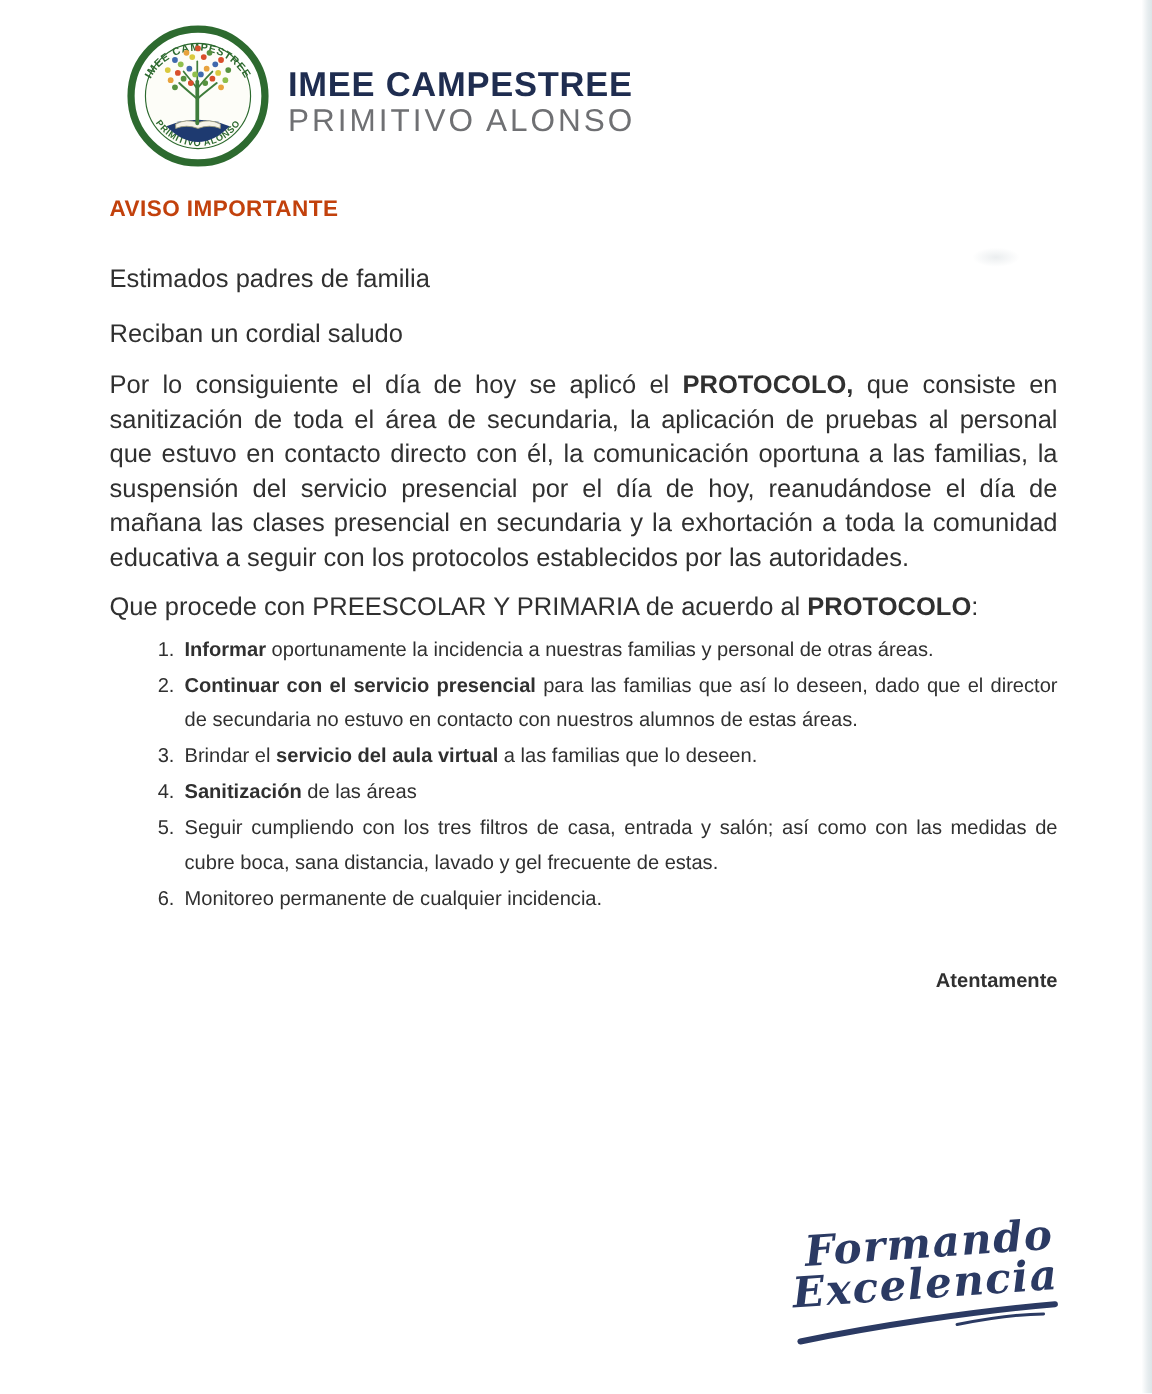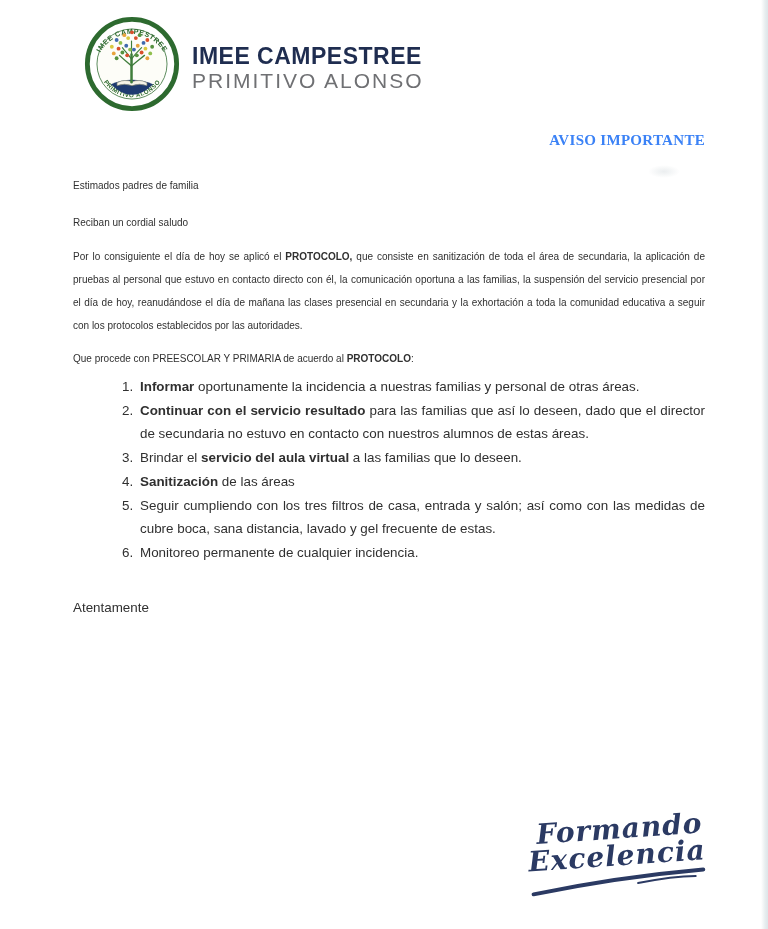--- a/index.html
+++ b/index.html
@@ -33,37 +33,37 @@
     color: #1f2d50; line-height: 26px;
   }
   .wm2 {
     font-weight: normal; font-size: 21px; letter-spacing: 2px;
     color: #6f7073; line-height: 24px;
   }
 
   
   .body-col { position: absolute; left: 73px; top: 0; width: 632px; }
   .title {
-    margin: 130px 0 0 0; text-align: right;
+    margin: 130px 0 0 0; text-align: left;
     font-size: 15px; font-weight: bold; letter-spacing: 0.3px;
-    color: #3b82f6; line-height: 20px; font-family: Liberation Serif, serif;
+    color: #c2410c; line-height: 20px;
   }
-  .para, .sal, .greet, .intro { font-size: 10px; line-height: 23px; }
+  .para, .sal, .greet, .intro { font-size: 17px; line-height: 23px; }
   .sal   { margin: 24px 0 0 0; }
   .greet { margin: 14px 0 0 0; }
   .p-covid { margin: 9px 0 0 0; text-align: justify; }
   .p-proto { margin: 11px 0 0 0; text-align: justify; }
   .intro   { margin: 10px 0 0 0; }
   .plist {
     margin: 5px 0 0 0; padding-left: 47px;
     font-size: 13.4px; line-height: 23px;
   }
-  .plist li { padding-left: 3px; margin: 0 0 1px 17px; text-align: justify; }
+  .plist li { padding-left: 3px; margin: 0 0 1px 0; text-align: justify; }
   .closing { margin: 12px 0 0 0; text-align: justify; }
-  .signoff { margin: 32px 0 0 0; text-align: left; font-size: 13.4px; line-height: 23px; }
+  .signoff { margin: 32px 0 0 0; text-align: right; font-size: 13.4px; line-height: 23px; font-weight: bold; }
   .b, span.b { font-weight: bold; text-align: right; }
 
   
   .motto {
     position: absolute; left: 528px; top: 816px; width: 190px;
     transform: rotate(-4deg);
     color: #2b3a63;
     font-family: "DejaVu Serif", serif;
     font-style: italic; font-weight: bold;
   }
@@ -150,21 +150,21 @@
 
     <p class="greet">Reciban un cordial saludo</p>
 
 
     <p class="para p-proto"><span>Por lo consiguiente el día de hoy se aplicó el </span><span class="b">PROTOCOLO,</span><span> que consiste en sanitización de toda el área de secundaria, la aplicación de pruebas al personal que estuvo en contacto directo con él, la comunicación oportuna a las familias, la suspensión del servicio presencial por el día de hoy, reanudándose el día de mañana las clases presencial en secundaria y la exhortación a toda la comunidad educativa a seguir con los protocolos establecidos por las autoridades.</span></p>
 
     <p class="intro"><span>Que procede con PREESCOLAR Y PRIMARIA de acuerdo al </span><span class="b">PROTOCOLO</span><span>:</span></p>
 
     <ol class="plist">
       <li><span class="b">Informar</span><span> oportunamente la incidencia a nuestras familias y personal de otras áreas.</span></li>
-      <li><span class="b">Continuar con el servicio resultado</span><span> para las familias que así lo deseen, dado que el director de secundaria no estuvo en contacto con nuestros alumnos de estas áreas.</span></li>
+      <li><span class="b">Continuar con el servicio presencial</span><span> para las familias que así lo deseen, dado que el director de secundaria no estuvo en contacto con nuestros alumnos de estas áreas.</span></li>
       <li><span>Brindar el </span><span class="b">servicio del aula virtual</span><span> a las familias que lo deseen.</span></li>
       <li><span class="b">Sanitización</span><span> de las áreas</span></li>
       <li><span>Seguir cumpliendo con los tres filtros de casa, entrada y salón; así como con las medidas de cubre boca, sana distancia, lavado y gel frecuente de estas.</span></li>
       <li><span>Monitoreo permanente de cualquier incidencia.</span></li>
     </ol>
 
 
     <div class="signoff">
       <div>Atentamente</div>
     </div>

